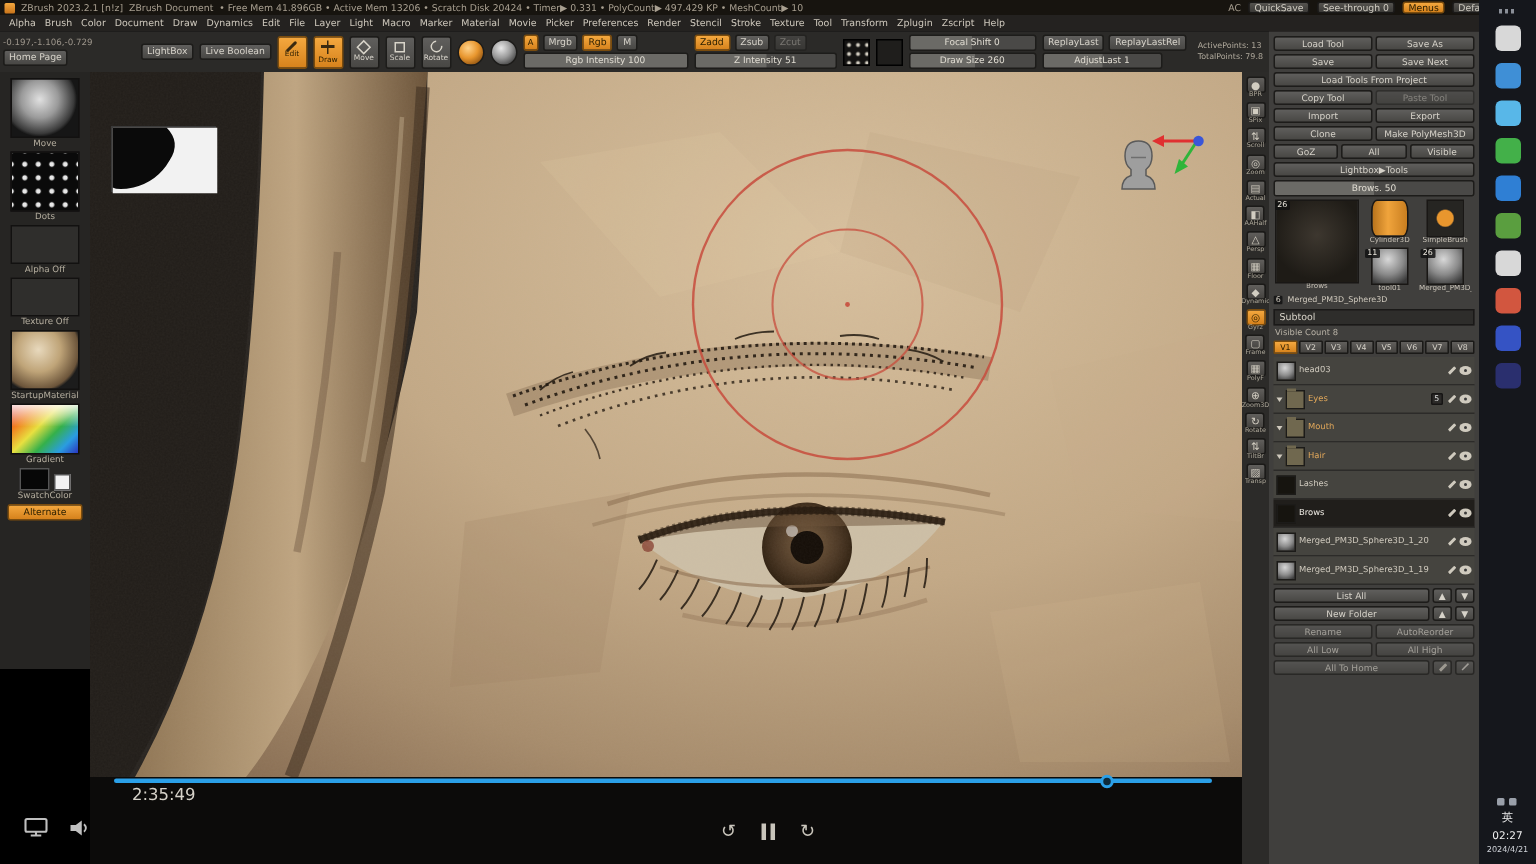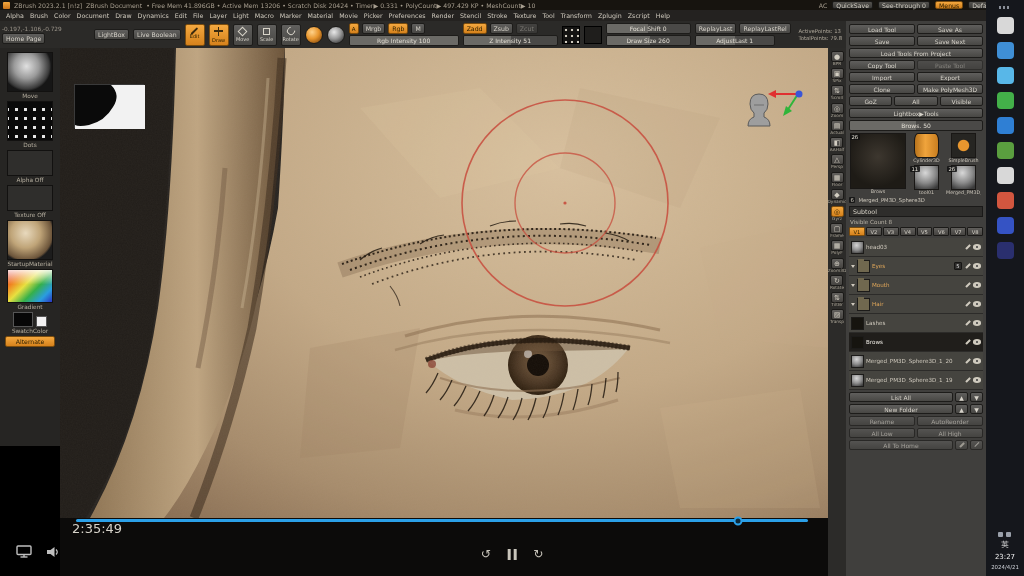--- a/index.html
+++ b/index.html
@@ -71,21 +71,21 @@
   
   .canvas{position:absolute;left:60px;top:48px;width:768px;height:528px;background:#0c0b0a}
   .sculpt{position:absolute;left:0;top:0;width:768px;height:470px;display:block}
   .alpha-thumb{position:absolute;left:14px;top:36px;width:70px;height:44px;border:1px solid #3a3a3a}
   .alpha-thumb svg{display:block}
   .gizmo{position:absolute;right:56px;top:44px}
   .axis{position:absolute;right:22px;top:36px}
   .timeline{position:absolute;left:16px;right:20px;bottom:54px;height:3px;background:#2ba0e8;border-radius:2px}
   .playhead{position:absolute;left:90.5%;top:50%;transform:translate(-50%,-50%);width:9px;height:9px;
     border:2px solid #2ba0e8;border-radius:50%;background:#0d2a3a}
-  .time-label{position:absolute;left:12px;bottom:40px;font-size:13px;color:#d6d2c9}
+  .time-label{position:absolute;left:28px;bottom:40px;font-size:11px;color:#d6d2c9}
 
   .pcontrols{position:absolute;left:512px;bottom:16px;transform:translateX(-50%);
     display:flex;gap:17px;align-items:center;color:#c9c5bb;font-size:12px}
   .pc{cursor:default;line-height:1}
   .pc.pause{display:flex;gap:2.5px}
   .pc.pause i{width:3px;height:11px;background:#c9c5bb;display:block}
   .bl-icons{position:absolute;left:16px;bottom:18px;display:flex;gap:14px;align-items:center}
 
   
   .right-strip{position:absolute;left:828px;top:48px;width:18px;height:528px;background:#2c2b29;
@@ -739,16 +739,16 @@
       <div class="tb-app" style="background: rgb(210, 86, 63);"></div>
       <div class="tb-app" style="background: rgb(53, 83, 196);"></div>
       <div class="tb-app" style="background: rgb(42, 47, 110);"></div>
     </div>
   <div class="tb-tray">
     <div class="tb-mini">
         <i></i>
         <i></i>
       </div>
     <span class="ime">英</span>
-    <span class="clock-time">23:27</span>
+    <span class="clock-time">02:27</span>
     <span class="clock-date">2024/4/21</span>
   </div>
 </div>
 
 </body></html>

